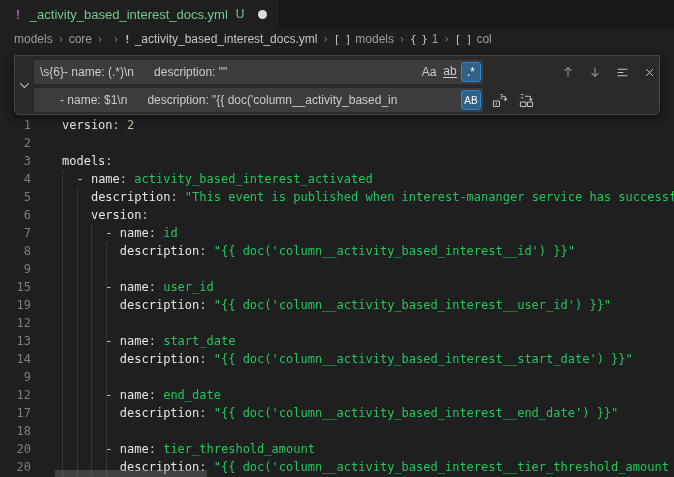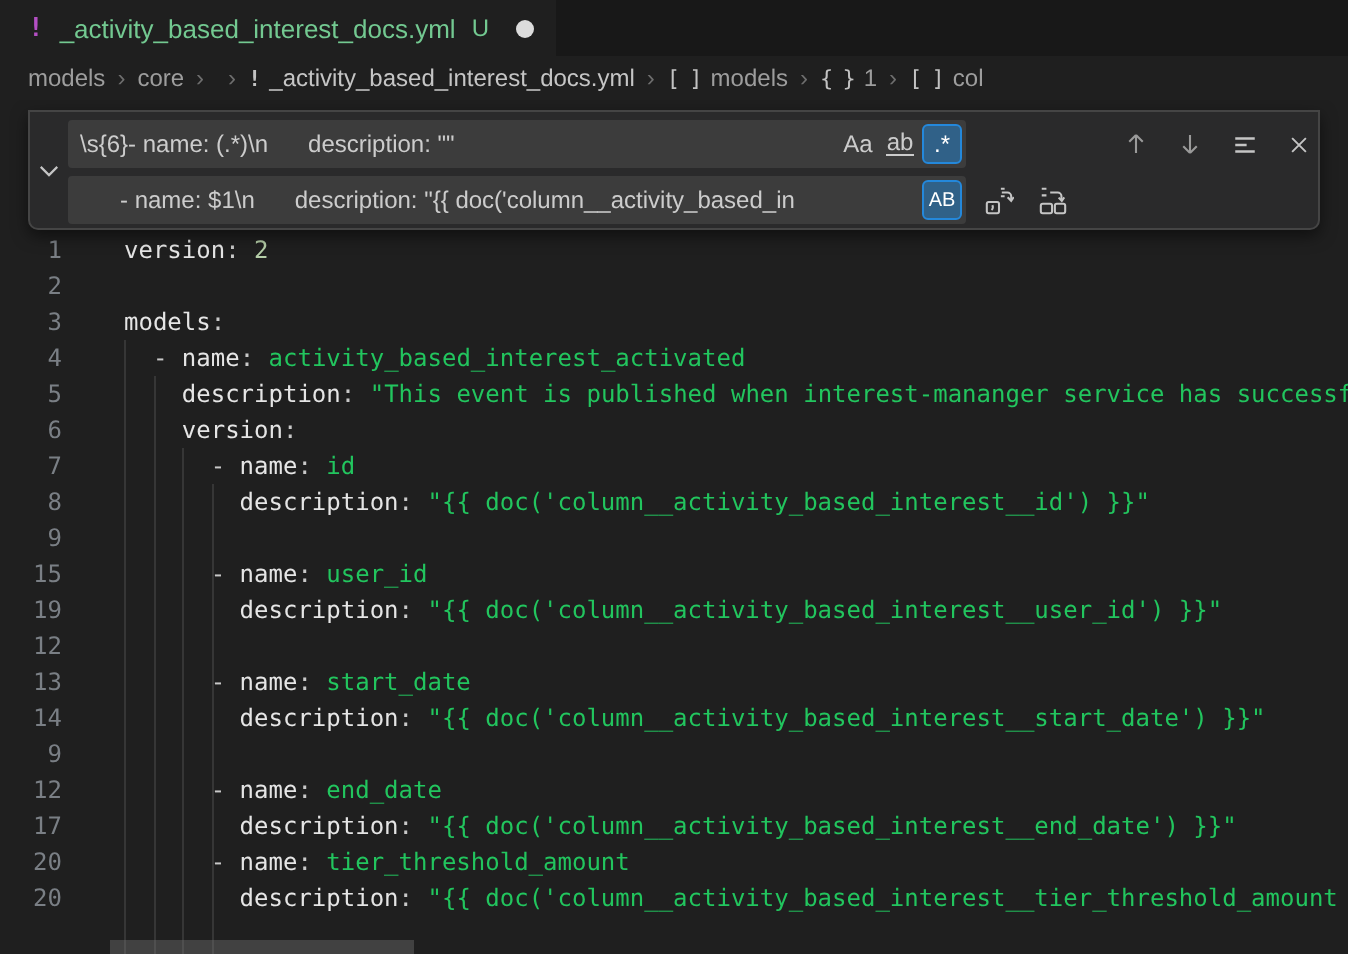--- a/index.html
+++ b/index.html
@@ -195,20 +195,24 @@
       </div>
       <div class="row">
         <div class="lnum">12</div>
         <div class="ltxt"><span class="tk-p">      - </span><span class="tk-k">name</span><span class="tk-p">:</span><span class="tk-s"> end_date</span></div>
       </div>
       <div class="row">
         <div class="lnum">17</div>
         <div class="ltxt"><span class="tk-p">        </span><span class="tk-k">description</span><span class="tk-p">:</span><span class="tk-s"> "{{ doc('column__activity_based_interest__end_date') }}"</span></div>
       </div>
       <div class="row">
+        <div class="lnum">18</div>
+        <div class="ltxt"></div>
+      </div>
+      <div class="row">
         <div class="lnum">20</div>
         <div class="ltxt"><span class="tk-p">      - </span><span class="tk-k">name</span><span class="tk-p">:</span><span class="tk-s"> tier_threshold_amount</span></div>
       </div>
       <div class="row">
         <div class="lnum">20</div>
         <div class="ltxt"><span class="tk-p">        </span><span class="tk-k">description</span><span class="tk-p">:</span><span class="tk-s"> "{{ doc('column__activity_based_interest__tier_threshold_amount</span></div>
       </div>
     </div>
 
   <div class="hscroll"></div>

